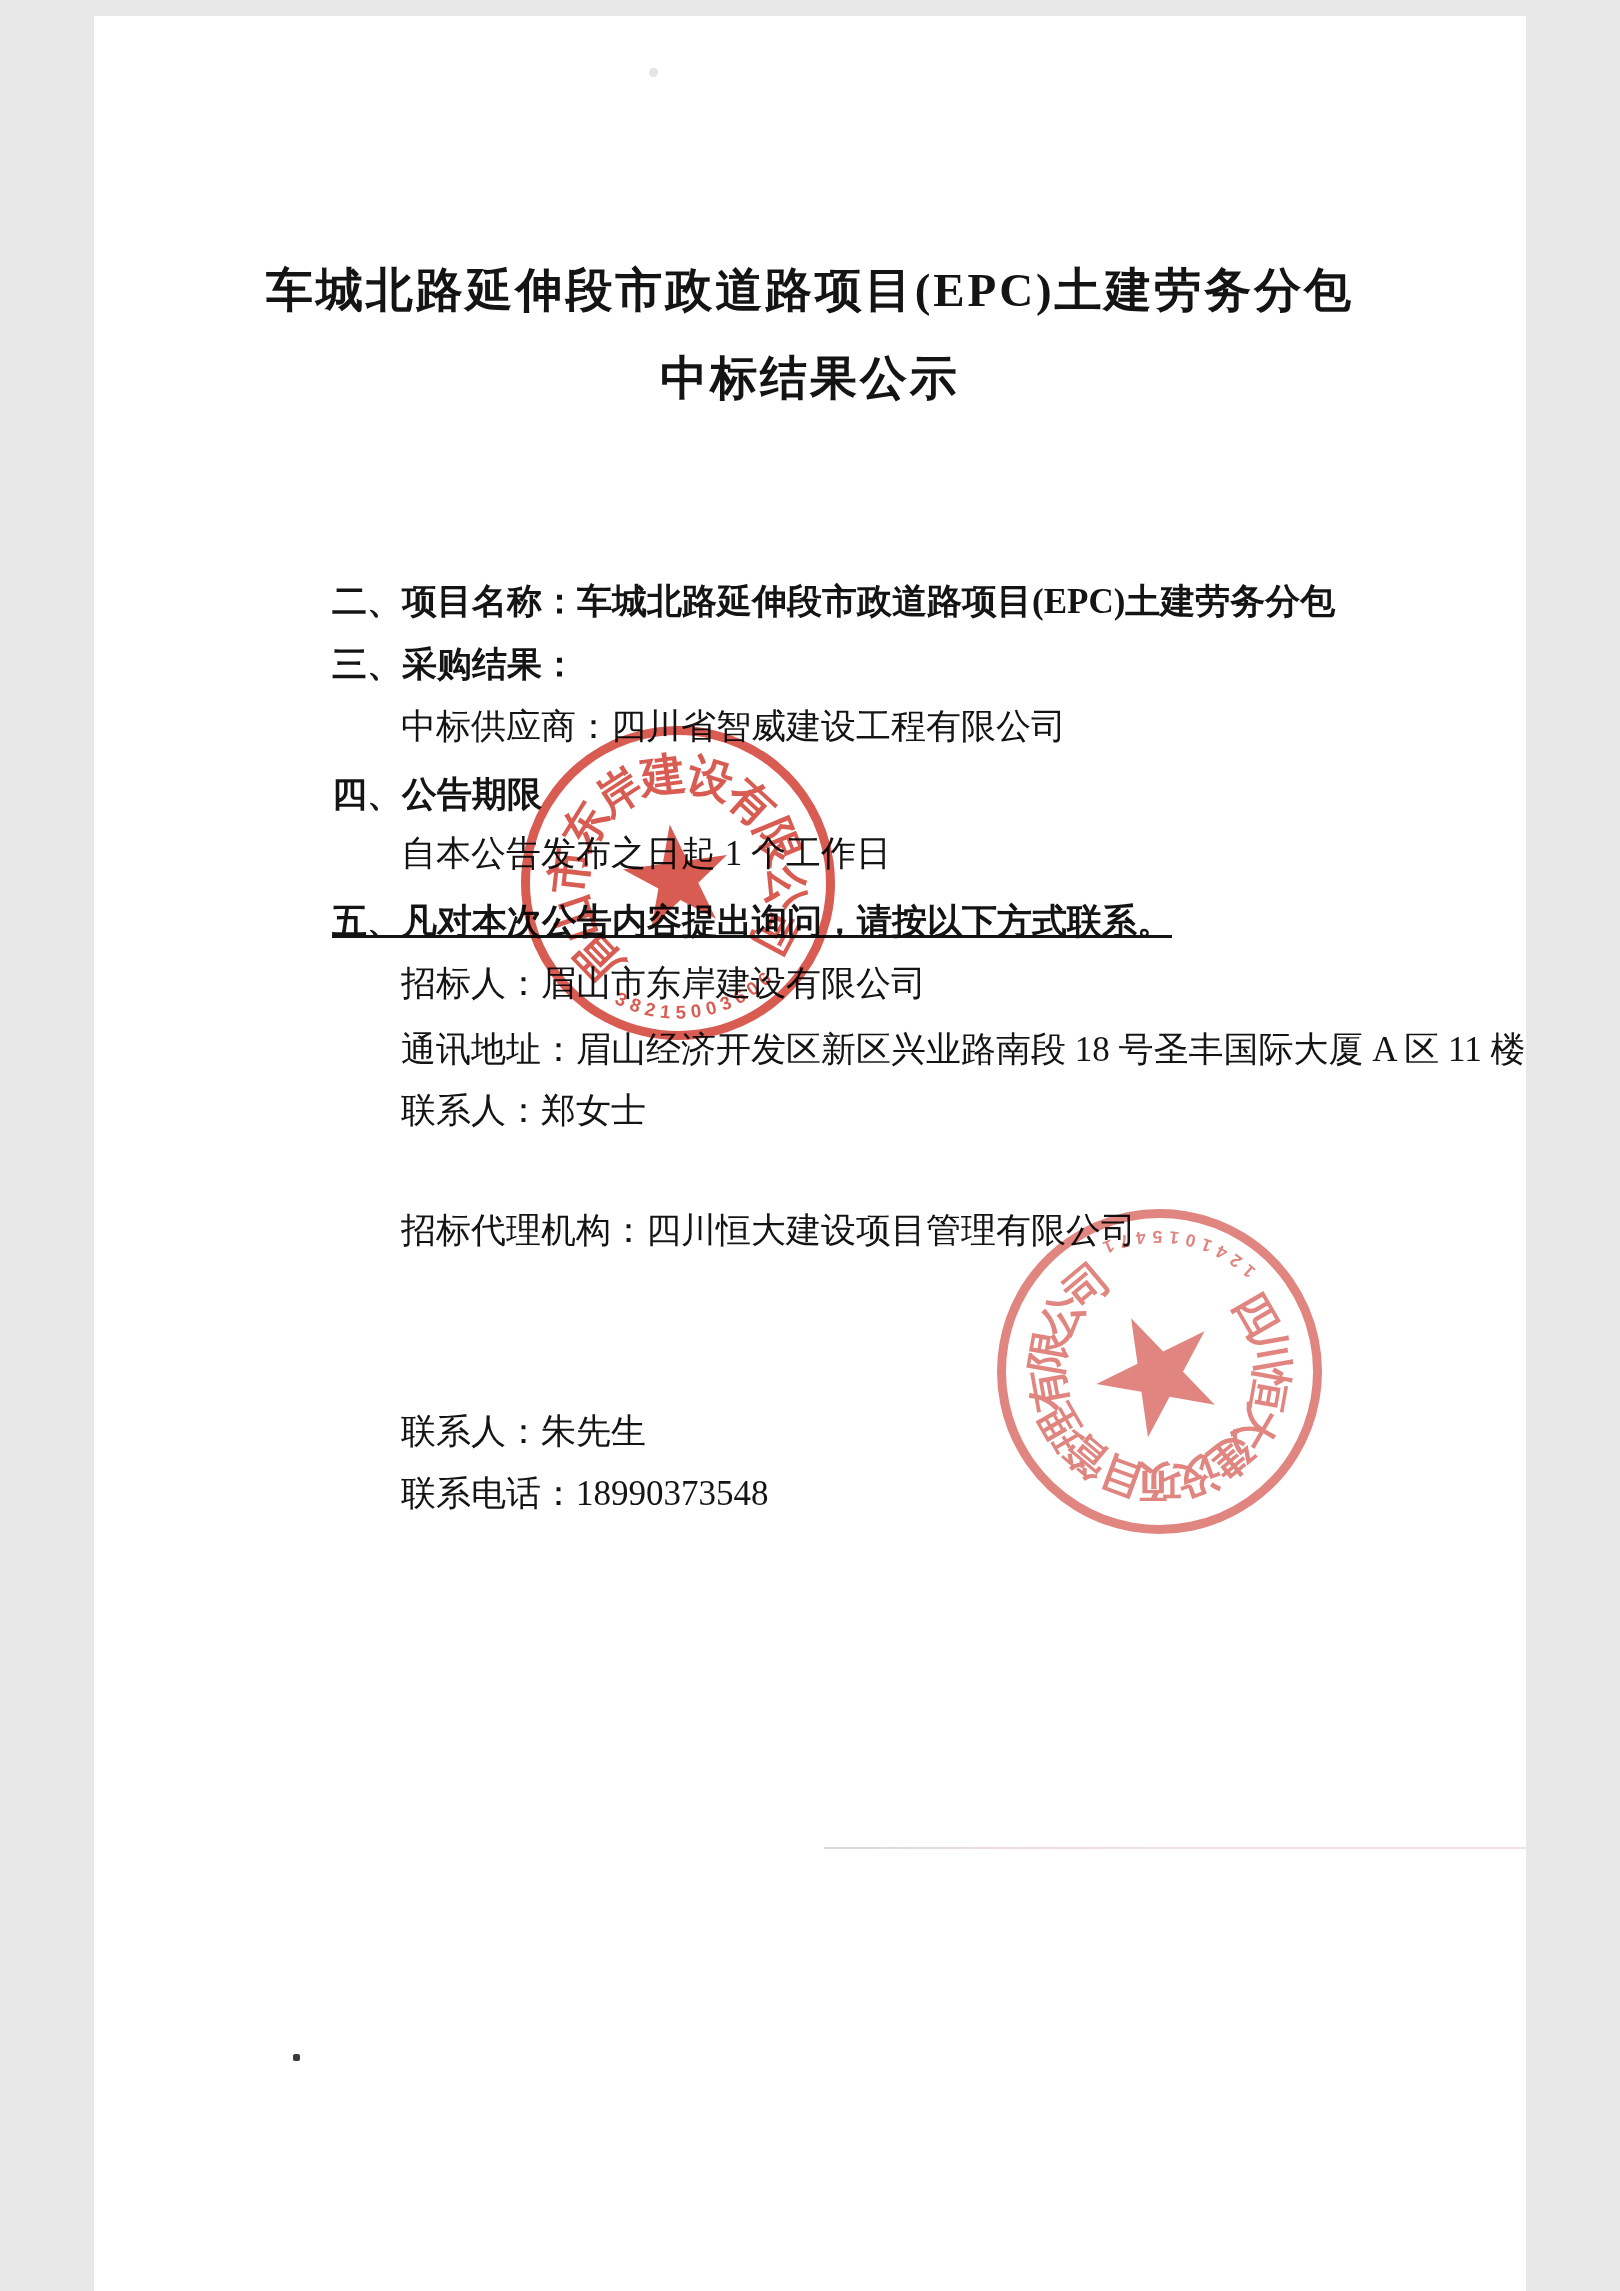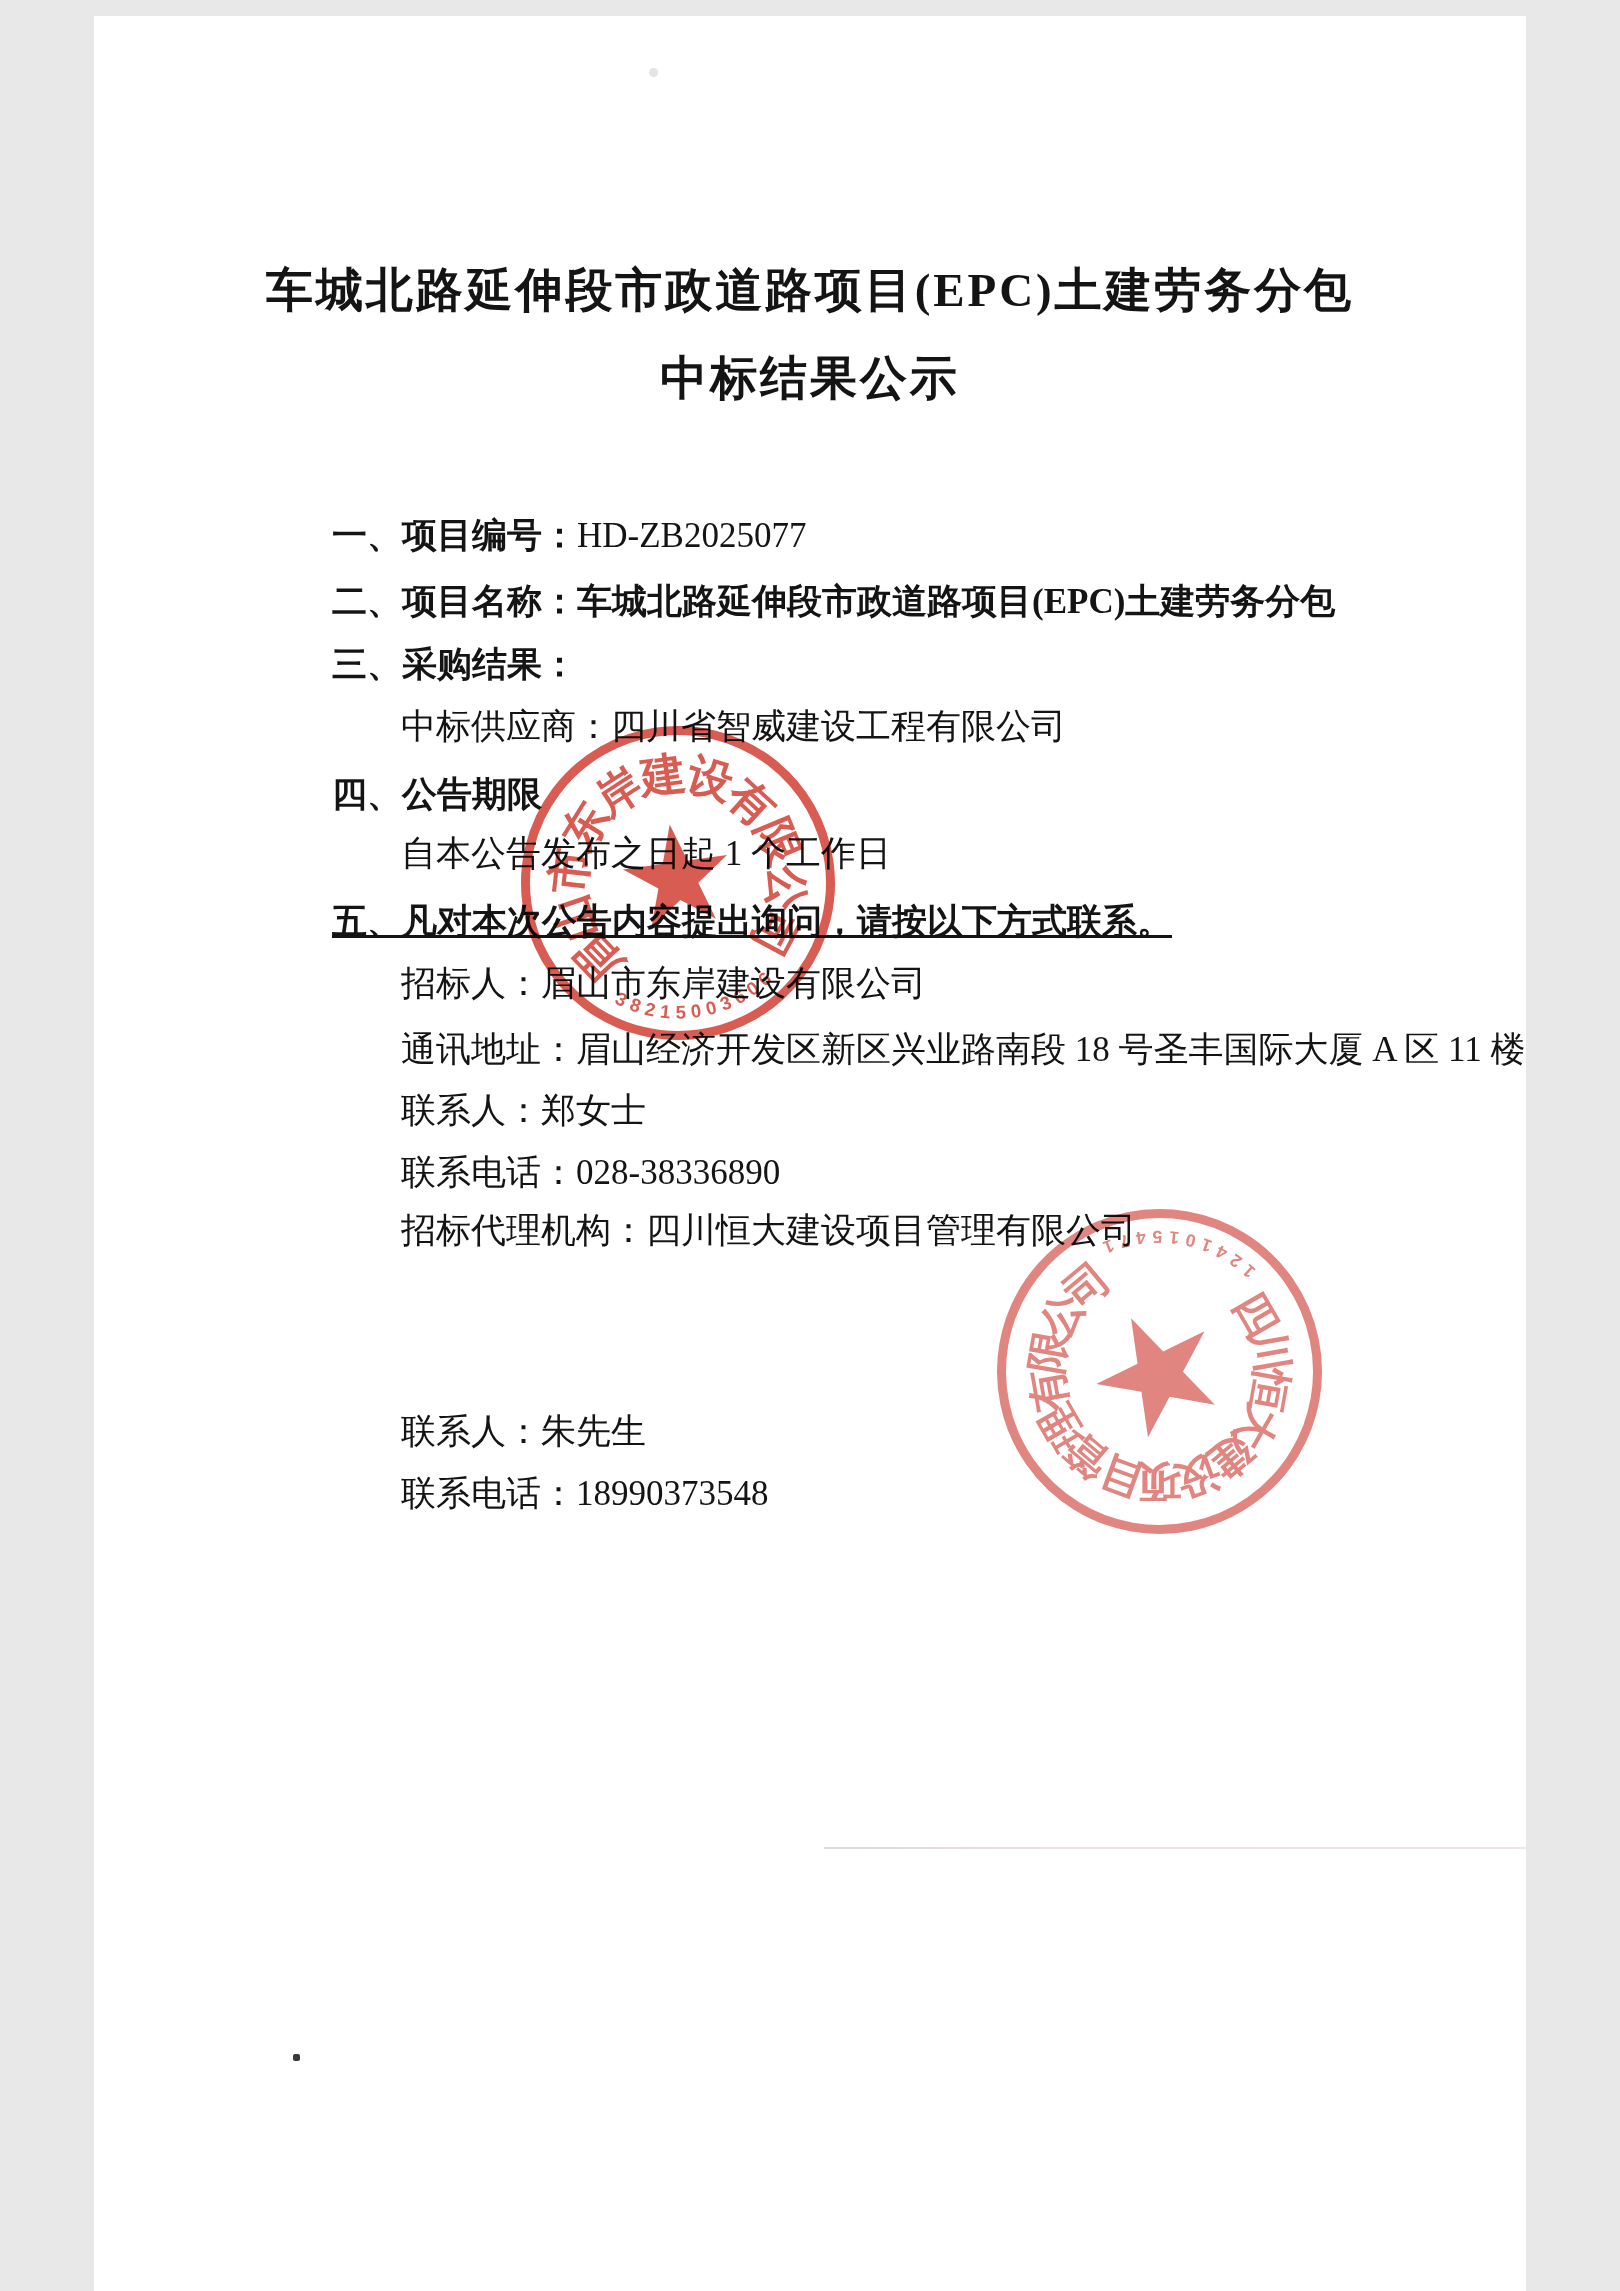--- a/index.html
+++ b/index.html
@@ -75,32 +75,30 @@
   }
 </style>
 </head>
 <body>
 
 <div class="page">
 
   <div class="doc-title" style="top:243px;">车城北路延伸段市政道路项目(EPC)土建劳务分包</div>
   <div class="doc-title" style="top:331px;">中标结果公示</div>
 
-  <div class="line h" style="top:498px;"><span>一、项目编号：</span><span class="val">HD-ZB2025077</span></div>
 
   <div class="line h" style="top:564px;">二、项目名称：车城北路延伸段市政道路项目(EPC)土建劳务分包</div>
   <div class="line h" style="top:627px;">三、采购结果：</div>
   <div class="line s" style="top:689px;">中标供应商：四川省智威建设工程有限公司</div>
   <div class="line h" style="top:757px;">四、公告期限</div>
   <div class="line s" style="top:816px;">自本公告发布之日起 1 个工作日</div>
   <div class="line h" style="top:884px;text-decoration:underline;">五、凡对本次公告内容提出询问，请按以下方式联系。</div>
   <div class="line s" style="top:946px;">招标人：眉山市东岸建设有限公司</div>
   <div class="line s" style="top:1012px;">通讯地址：眉山经济开发区新区兴业路南段 18 号圣丰国际大厦 A 区 11 楼</div>
   <div class="line s" style="top:1073px;">联系人：郑女士</div>
-  <div class="line s" style="top:1135px;">联系电话：028-38336890</div>
   <div class="line s" style="top:1193px;">招标代理机构：四川恒大建设项目管理有限公司</div>
   <div class="line s" style="top:1394px;">联系人：朱先生</div>
   <div class="line s" style="top:1456px;">联系电话：18990373548</div>
 
   <div class="stamp" style="left: 427px; top: 710px; height: 314px; width: 314px; transform: rotate(-8deg); opacity: 0.85; color: rgb(210, 63, 53);">
     <div class="stamp-ring" style="border: 9.8px solid rgb(210, 63, 53);"></div>
     <span class="stamp-star" style="font-size: 137px;">★</span>
   <span class="arc-ch" style="font-size: 45px; transform: translate(-50%, -50%) rotate(-126deg) translateY(-108px);">眉</span>
       <span class="arc-ch" style="font-size: 45px; transform: translate(-50%, -50%) rotate(-100.8deg) translateY(-108px);">山</span>
       <span class="arc-ch" style="font-size: 45px; transform: translate(-50%, -50%) rotate(-75.6deg) translateY(-108px);">市</span>

